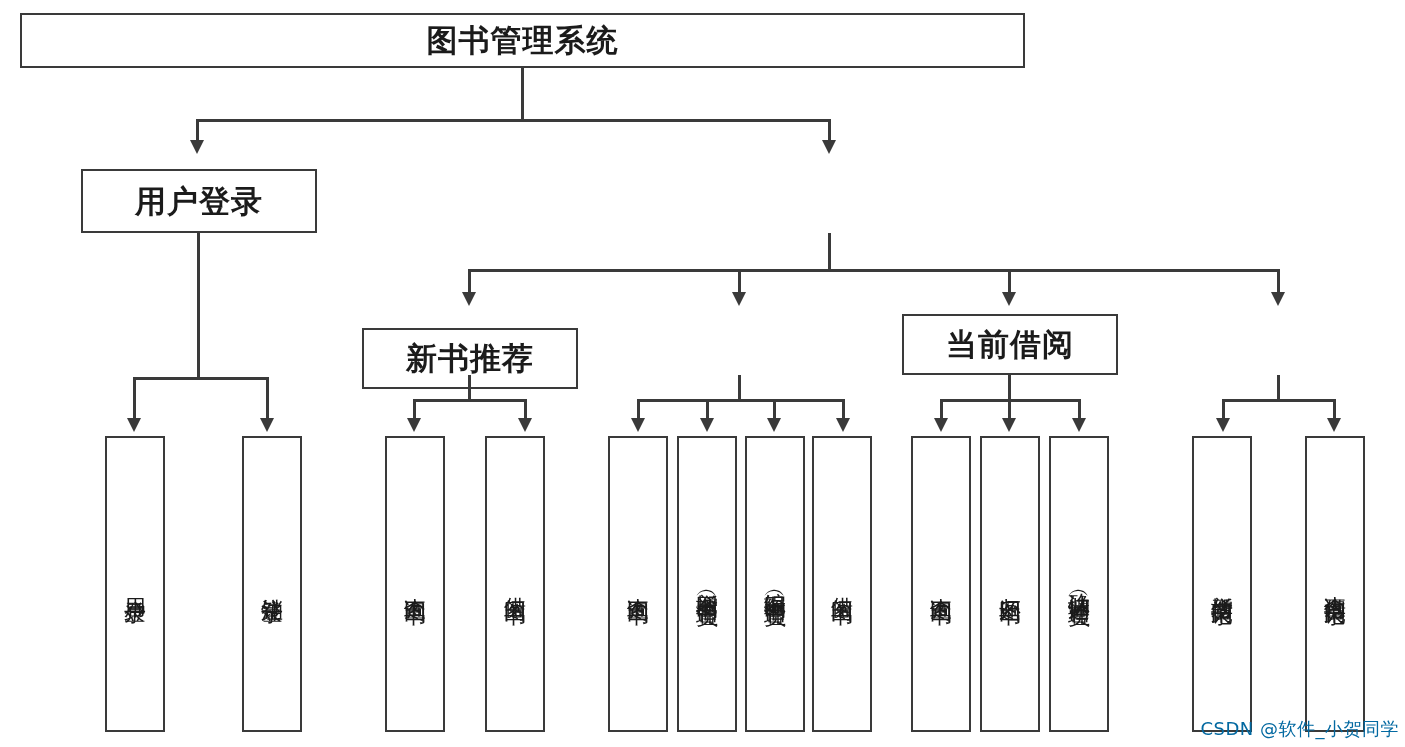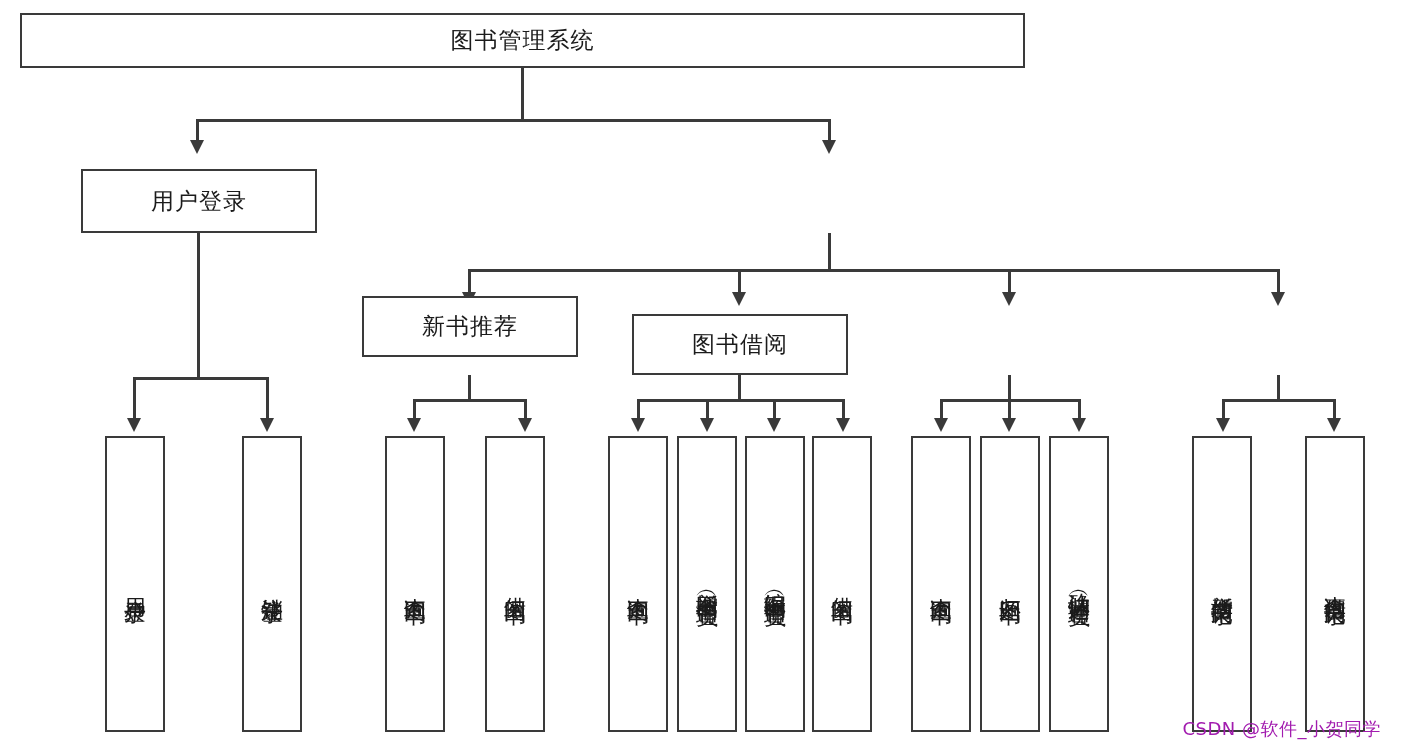--- a/index.html
+++ b/index.html
@@ -17,23 +17,24 @@
     position:absolute;
     box-sizing:border-box;
     border:2px solid #3a3a3a;
     background:#ffffff;
     display:flex;
     align-items:center;
     justify-content:center;
     color:#1b1b1b;
   }
   .node.h{                      
-    font-size:23px;
+    font-size:31px;
     letter-spacing:1px;
     line-height:1;
+    font-weight:bold;
   }
   .node.v{                      
     align-items:center;
     justify-content:center;
   }
   .node.v .vtext{
     writing-mode:vertical-rl;
     text-orientation:upright;
     font-size:22px;
     line-height:1.18;
@@ -51,23 +52,23 @@
     position:absolute;
     width:0;height:0;
     border-left:7px solid transparent;
     border-right:7px solid transparent;
     border-top:14px solid #3a3a3a;
   }
 
   
   #watermark{
     position:absolute;
-    right:24px;bottom:6px;
+    right:6px;bottom:6px;
     font-size:18px;
-    color:#a21caf;
+    color:#0369a1;
     letter-spacing:0.5px;
     white-space:nowrap;
   }
 </style>
 </head>
 <body>
 
 <div id="canvas">
 
   <div class="node h" style="left:20px;top:13px;width:1005px;height:55px;">
@@ -101,25 +102,25 @@
 
   <div class="seg vline" style="left:738px;top:269px;width:3px;height:24px;"></div>
   <div class="arrow" style="left:732px;top:292px;"></div>
 
   <div class="seg vline" style="left:1008px;top:269px;width:3px;height:24px;"></div>
   <div class="arrow" style="left:1002px;top:292px;"></div>
 
   <div class="seg vline" style="left:1277px;top:269px;width:3px;height:24px;"></div>
   <div class="arrow" style="left:1271px;top:292px;"></div>
 
-  <div class="node h" style="left:362px;top:296px;width:216px;height:61px;">
+  <div class="node h" style="left:362px;top:328px;width:216px;height:61px;">
     <span>新书推荐</span>
   </div>
-  <div class="node h" style="left:632px;top:314px;width:216px;height:61px;">
-    <span>图书借阅</span>
+  <div class="node h" style="left:902px;top:314px;width:216px;height:61px;">
+    <span>当前借阅</span>
   </div>
 
   <div class="seg vline" style="left:468px;top:375px;width:3px;height:27px;"></div>
   <div class="seg hline" style="left:413px;top:399px;width:114px;height:3px;"></div>
   <div class="seg vline" style="left:413px;top:399px;width:3px;height:20px;"></div>
   <div class="arrow" style="left:407px;top:418px;"></div>
   <div class="seg vline" style="left:524px;top:399px;width:3px;height:20px;"></div>
   <div class="arrow" style="left:518px;top:418px;"></div>
 
   <div class="seg vline" style="left:738px;top:375px;width:3px;height:27px;"></div>

